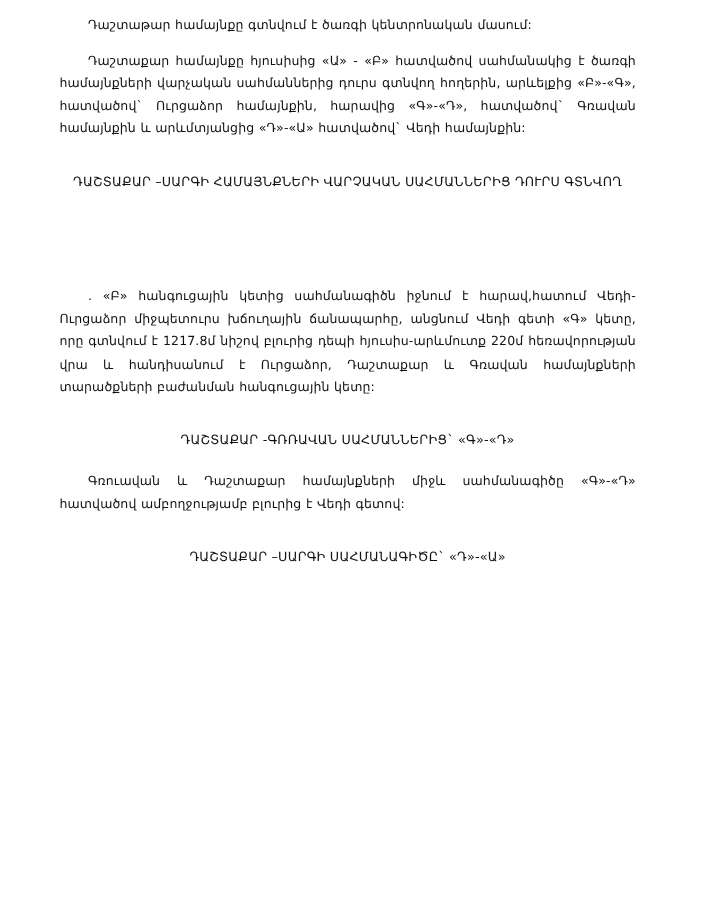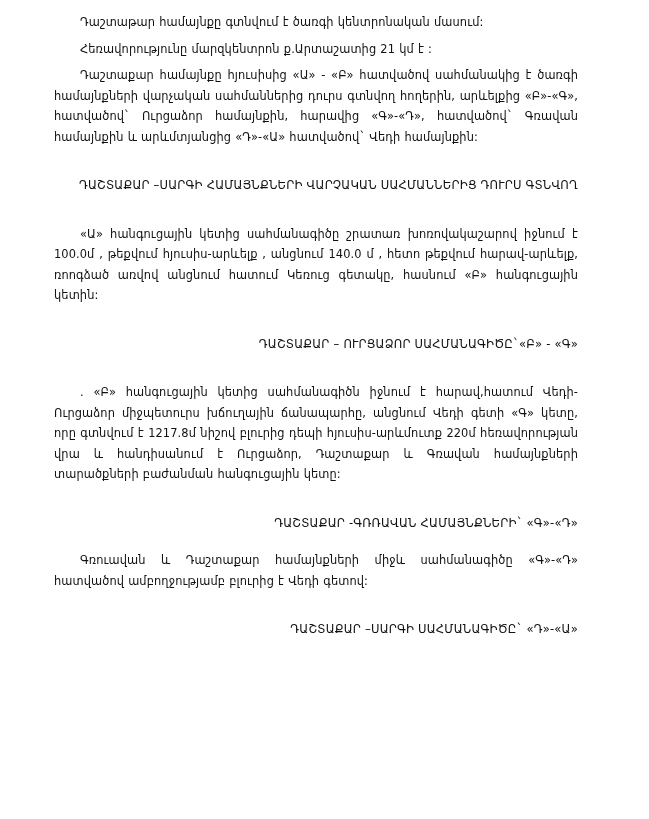--- a/index.html
+++ b/index.html
@@ -29,58 +29,55 @@
     margin: 0 0 0 0;
     letter-spacing: 0.1px;
     word-spacing: 0.4px;
   }
   .indent {
     text-indent: 26px;
   }
   .heading {
     font-size: 11.6px;
     line-height: 20.5px;
-    text-align: right;
+    text-align: center;
     letter-spacing: 0.2px;
     margin: 0;
   }
   .sp-2 { height: 6px; }
   .sp-6 { height: 17px; }
   .sp-10 { height: 28px; }
 </style>
 </head>
 <body>
 
 <div id="page">
 
   <p class="para indent">Դաշտաթար համայնքը գտնվում է ծառգի կենտրոնական մասում:</p>
   <div class="sp-2"></div>
-  <p class="para indent">Հեռավորությունը մարզկենտրոն ք.Արտաշատից 21 կմ է :</p>
   <div class="sp-2"></div>
   <p class="para indent">Դաշտաքար համայնքը հյուսիսից «Ա» - «Բ» հատվածով սահմանակից է ծառգի համայնքների  վարչական սահմաններից դուրս գտնվող հողերին, արևելքից «Բ»-«Գ», հատվածով` Ուրցաձոր  համայնքին, հարավից «Գ»-«Դ», հատվածով` Գռավան համայնքին և արևմտյանցից «Դ»-«Ա» հատվածով` Վեդի համայնքին:</p>
 
   <div class="sp-10"></div>
 
   <p class="heading">ԴԱՇՏԱՔԱՐ –ՍԱՐԳԻ ՀԱՄԱՅՆՔՆԵՐԻ ՎԱՐՉԱԿԱՆ ՍԱՀՄԱՆՆԵՐԻՑ ԴՈՒՐՍ ԳՏՆՎՈՂ</p>
 
   <div class="sp-10"></div>
 
-  <p class="para indent">«Ա» հանգուցային կետից սահմանագիծը շրատառ խոռովակաշարով իջնում է 100.0մ , թեքվում հյուսիս-արևելք , անցնում 140.0 մ , հետո թեքվում հարավ-արևելք, ռոոգձած առվով անցնում հատում Կեռուց գետակը, հասնում «Բ» հանգուցային կետին:</p>
 
   <div class="sp-10"></div>
 
-  <p class="heading">ԴԱՇՏԱՔԱՐ – ՈՒՐՑԱՁՈՐ  ՍԱՀՄԱՆԱԳԻԾԸ`«Բ» - «Գ»</p>
 
   <div class="sp-10"></div>
 
   <p class="para indent">. «Բ» հանգուցային կետից սահմանագիծն իջնում է հարավ,հատում Վեդի-Ուրցաձոր միջպետուրս խճուղային ճանապարհը, անցնում Վեդի գետի «Գ» կետը, որը գտնվում է 1217.8մ նիշով բլուրից դեպի հյուսիս-արևմուտք 220մ հեռավորության վրա և հանդիսանում է Ուրցաձոր, Դաշտաքար և Գռավան համայնքների տարածքների բաժանման հանգուցային կետը:</p>
 
   <div class="sp-10"></div>
 
-  <p class="heading">ԴԱՇՏԱՔԱՐ -ԳՌՌԱՎԱՆ ՀԱՄԱՅՆՔՆԵՐԻ` «Գ»-«Դ»</p>
+  <p class="heading">ԴԱՇՏԱՔԱՐ -ԳՌՌԱՎԱՆ ՍԱՀՄԱՆՆԵՐԻՑ` «Գ»-«Դ»</p>
 
   <div class="sp-6"></div>
 
   <p class="para indent">Գռուավան և Դաշտաքար համայնքների միջև սահմանագիծը «Գ»-«Դ» հատվածով ամբողջությամբ բլուրից է Վեդի գետով:</p>
 
   <div class="sp-10"></div>
 
   <p class="heading">ԴԱՇՏԱՔԱՐ –ՍԱՐԳԻ ՍԱՀՄԱՆԱԳԻԾԸ` «Դ»-«Ա»</p>
 
   <div class="sp-10"></div>

